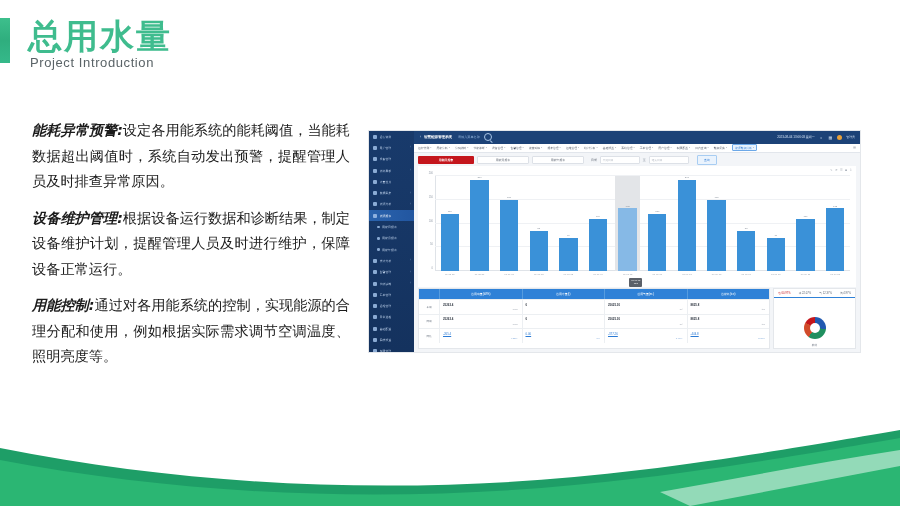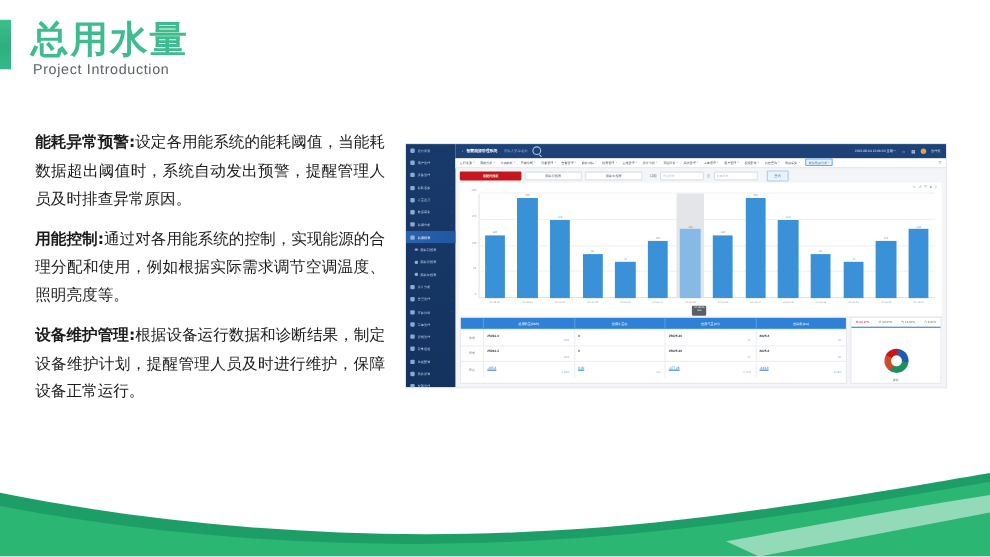--- a/index.html
+++ b/index.html
@@ -26,21 +26,21 @@
   }
 
   
   #copy{
     position:absolute;left:32px;top:118px;width:318px;
     font-size:14.2px;line-height:25.5px;color:#1b1b1b;
     font-family:"DejaVu Sans","Liberation Sans",sans-serif;
   }
   #copy .para{margin-bottom:11px;text-align:justify;}
   #copy .para:last-child{margin-bottom:0;}
-  #copy .lead{font-weight:bold;}
+  #copy .lead{font-weight:bold;font-style:italic;}
 
   
   #wave{position:absolute;left:0;bottom:0;width:900px;height:80px;}
 
   
   #shot{
     position:absolute;left:369px;top:131px;width:491px;height:221px;
     background:#f3f5f8;overflow:hidden;
     box-shadow:0 0 0 1px #e4e7eb;
     font-family:"Liberation Sans",sans-serif;
@@ -217,22 +217,22 @@
 </style>
 </head>
 <body>
 
 <div id="accent-bar"></div>
 <div id="title-zh">总用水量</div>
 <div id="title-en">Project Introduction</div>
 
 <div id="copy">
     <div class="para"><span class="lead">能耗异常预警:</span><span>设定各用能系统的能耗阈值，当能耗数据超出阈值时，系统自动发出预警，提醒管理人员及时排查异常原因。</span></div>
+    <div class="para"><span class="lead">设备维护管理:</span><span>根据设备运行数据和诊断结果，制定设备维护计划，提醒管理人员及时进行维护，保障设备正常运行。</span></div>
     <div class="para"><span class="lead">用能控制:</span><span>通过对各用能系统的控制，实现能源的合理分配和使用，例如根据实际需求调节空调温度、照明亮度等。</span></div>
-    <div class="para"><span class="lead">设备维护管理:</span><span>根据设备运行数据和诊断结果，制定设备维护计划，提醒管理人员及时进行维护，保障设备正常运行。</span></div>
   </div>
 
 <div id="shot">
 
   <div id="sb">
       <div class="sb-item">
         <span class="sb-ic"></span>
         <span class="sb-tx">运行监测</span>
       </div>
       <div class="sb-item">

